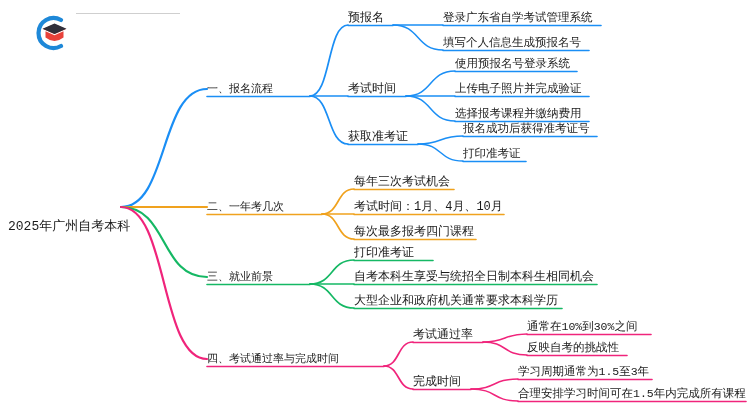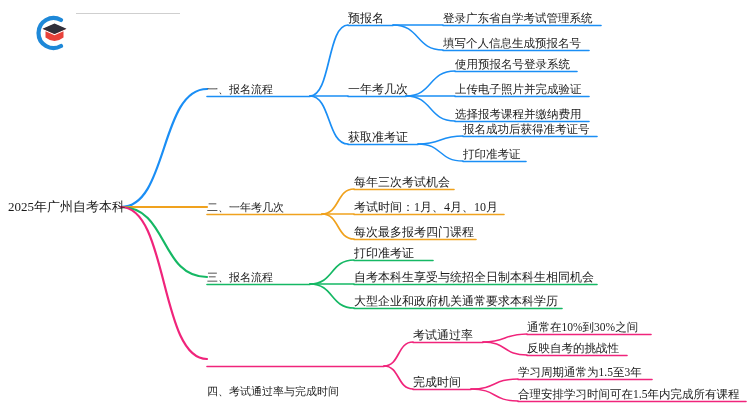--- a/index.html
+++ b/index.html
@@ -61,25 +61,26 @@
     letter-spacing: 0.3px;
     line-height: 13px;
     margin-top: 2px;
     font-family: "DejaVu Sans", "Liberation Sans", sans-serif;
   }
   
   .node {
     position: absolute;
     white-space: nowrap;
     color: #1a1a1a;
-    font-family: Liberation Serif, serif;
+    font-family: Liberation Mono, monospace;
     line-height: 14px;
   }
   .node.root {
     font-size: 13px;
+    margin-top: 20px;
   }
   .node.lvl1 {
     font-size: 11px;
   }
   .node.lvl2 {
     font-size: 12px;
   }
   .node.lvl3 {
     font-size: 11.5px;
   }
@@ -156,35 +157,35 @@
     <div class="logo-rule"></div>
   </div>
 </div>
 
 <div id="nodes">
     <div class="node root" style="left: 8px; top: 200px;">2025年广州自考本科</div>
     <div class="node lvl1" style="left: 207px; top: 82px;">一、报名流程</div>
     <div class="node lvl2" style="left: 348px; top: 11px;">预报名</div>
     <div class="node lvl3" style="left: 443px; top: 11px;">登录广东省自学考试管理系统</div>
     <div class="node lvl3" style="left: 443px; top: 36px;">填写个人信息生成预报名号</div>
-    <div class="node lvl2" style="left: 348px; top: 82px;">一年考几次</div>
+    <div class="node lvl2" style="left: 348px; top: 82px;">考试时间</div>
     <div class="node lvl3" style="left: 455px; top: 57px;">使用预报名号登录系统</div>
     <div class="node lvl3" style="left: 455px; top: 82px;">上传电子照片并完成验证</div>
     <div class="node lvl3" style="left: 455px; top: 107px;">选择报考课程并缴纳费用</div>
     <div class="node lvl2" style="left: 348px; top: 130px;">获取准考证</div>
     <div class="node lvl3" style="left: 463px; top: 122px;">报名成功后获得准考证号</div>
     <div class="node lvl3" style="left: 463px; top: 147px;">打印准考证</div>
     <div class="node lvl1" style="left: 207px; top: 200px;">二、一年考几次</div>
     <div class="node lvl2" style="left: 354px; top: 175px;">每年三次考试机会</div>
     <div class="node lvl2" style="left: 354px; top: 200px;">考试时间：1月、4月、10月</div>
     <div class="node lvl2" style="left: 354px; top: 225px;">每次最多报考四门课程</div>
-    <div class="node lvl1" style="left: 207px; top: 270px;">三、报名流程</div>
+    <div class="node lvl1" style="left: 207px; top: 270px;">三、就业前景</div>
     <div class="node lvl2" style="left: 354px; top: 246px;">打印准考证</div>
     <div class="node lvl2" style="left: 354px; top: 270px;">自考本科生享受与统招全日制本科生相同机会</div>
     <div class="node lvl2" style="left: 354px; top: 294px;">大型企业和政府机关通常要求本科学历</div>
-    <div class="node lvl1" style="left: 207px; top: 352px; margin-top: 32px;">四、考试通过率与完成时间</div>
+    <div class="node lvl1" style="left: 207px; top: 352px;">四、考试通过率与完成时间</div>
     <div class="node lvl2" style="left: 413px; top: 328px;">考试通过率</div>
     <div class="node lvl3" style="left: 527px; top: 320px;">通常在10%到30%之间</div>
     <div class="node lvl3" style="left: 527px; top: 341px;">反映自考的挑战性</div>
     <div class="node lvl2" style="left: 413px; top: 375px;">完成时间</div>
     <div class="node lvl3" style="left: 518px; top: 365px;">学习周期通常为1.5至3年</div>
     <div class="node lvl3" style="left: 518px; top: 387px;">合理安排学习时间可在1.5年内完成所有课程</div>
   </div>
 
 </body></html>

